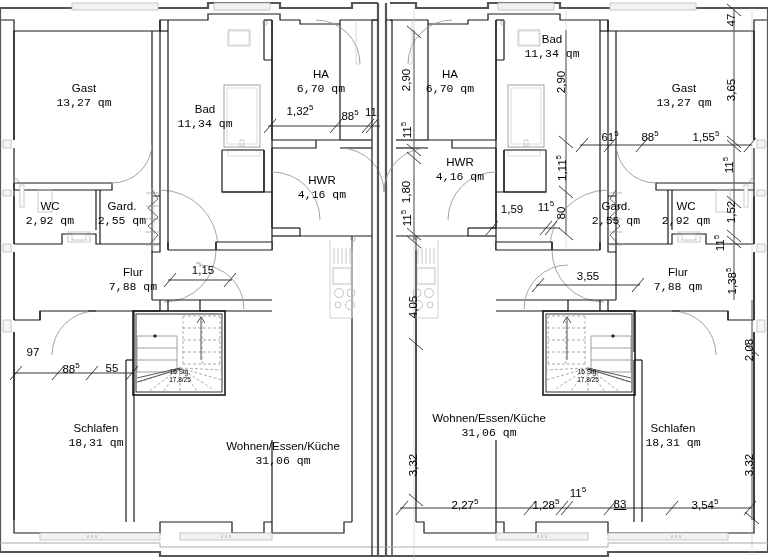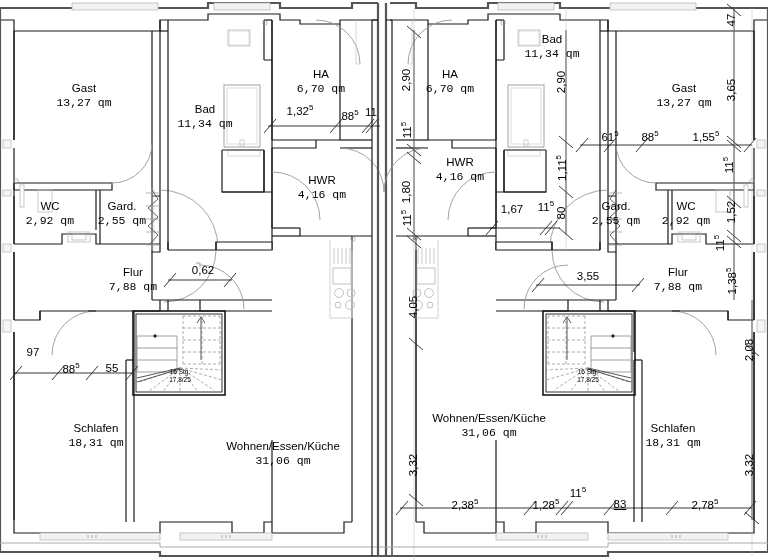--- a/index.html
+++ b/index.html
@@ -441,55 +441,55 @@
 </div>
 <div class="lbl stg" style="left:588px;top:368px;">
   <span>16 Stg.</span><br>
   <span>17,8/25</span>
 </div>
 
 <div class="lbl dim" style="left:300px;top:110px;"><span>1,32</span><sup>5</sup></div>
 <div class="lbl dim" style="left:350px;top:115px;"><span>88</span><sup>5</sup></div>
 <div class="lbl dim" style="left:371px;top:112px;"><span>11</span></div>
 
-<div class="lbl dim" style="left:203px;top:270px;"><span>0,62</span></div>
+<div class="lbl dim" style="left:203px;top:270px;"><span>1,15</span></div>
 
 <div class="lbl dim" style="left:33px;top:352px;"><span>97</span></div>
 <div class="lbl dim" style="left:71px;top:368px;"><span>88</span><sup>5</sup></div>
 <div class="lbl dim" style="left:112px;top:368px;"><span>55</span></div>
 
 <div class="lbl dimv" style="left:406px;top:80px;"><span>2,90</span></div>
 <div class="lbl dimv" style="left:406px;top:130px;"><span>11</span><sup>5</sup></div>
 <div class="lbl dimv" style="left:406px;top:192px;"><span>1,80</span></div>
 <div class="lbl dimv" style="left:406px;top:218px;"><span>11</span><sup>5</sup></div>
 
 <div class="lbl dimv" style="left:561px;top:82px;"><span>2,90</span></div>
 <div class="lbl dimv" style="left:561px;top:168px;"><span>1,11</span><sup>5</sup></div>
 <div class="lbl dimv" style="left:561px;top:213px;"><span>80</span></div>
 
-<div class="lbl dim" style="left:512px;top:209px;"><span>1,67</span></div>
+<div class="lbl dim" style="left:512px;top:209px;"><span>1,59</span></div>
 <div class="lbl dim" style="left:546px;top:206px;"><span>11</span><sup>5</sup></div>
 
 <div class="lbl dim" style="left:610px;top:136px;"><span>61</span><sup>5</sup></div>
 <div class="lbl dim" style="left:650px;top:136px;"><span>88</span><sup>5</sup></div>
 <div class="lbl dim" style="left:706px;top:136px;"><span>1,55</span><sup>5</sup></div>
 
 <div class="lbl dim" style="left:588px;top:276px;"><span>3,55</span></div>
 
 <div class="lbl dimv" style="left:731px;top:20px;"><span>47</span></div>
 <div class="lbl dimv" style="left:731px;top:90px;"><span>3,65</span></div>
 <div class="lbl dimv" style="left:728px;top:165px;"><span>11</span><sup>5</sup></div>
 <div class="lbl dimv" style="left:731px;top:212px;"><span>1,52</span></div>
 <div class="lbl dimv" style="left:719px;top:243px;"><span>11</span><sup>5</sup></div>
 <div class="lbl dimv" style="left:731px;top:281px;"><span>1,38</span><sup>5</sup></div>
 <div class="lbl dimv" style="left:749px;top:350px;"><span>2,08</span></div>
 <div class="lbl dimv" style="left:749px;top:465px;"><span>3,32</span></div>
 
 <div class="lbl dimv" style="left:413px;top:307px;"><span>4,05</span></div>
 <div class="lbl dimv" style="left:413px;top:465px;"><span>3,32</span></div>
 
-<div class="lbl dim" style="left:465px;top:504px;"><span>2,38</span><sup>5</sup></div>
+<div class="lbl dim" style="left:465px;top:504px;"><span>2,27</span><sup>5</sup></div>
 <div class="lbl dim" style="left:546px;top:504px;text-align:right;"><span>1,28</span><sup>5</sup></div>
 <div class="lbl dim" style="left:578px;top:492px;"><span>11</span><sup>5</sup></div>
 <div class="lbl dim" style="left:620px;top:504px;text-decoration:underline;"><span>83</span></div>
-<div class="lbl dim" style="left:705px;top:504px;"><span>2,78</span><sup>5</sup></div>
+<div class="lbl dim" style="left:705px;top:504px;"><span>3,54</span><sup>5</sup></div>
 
 </div>
 
 </body></html>

